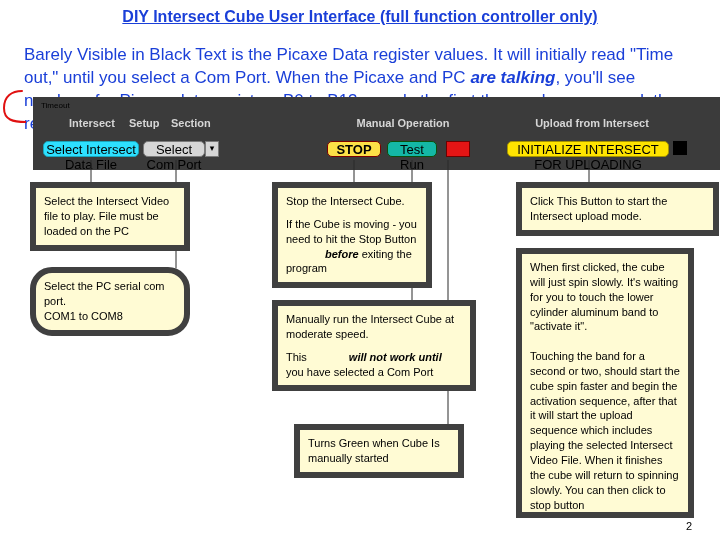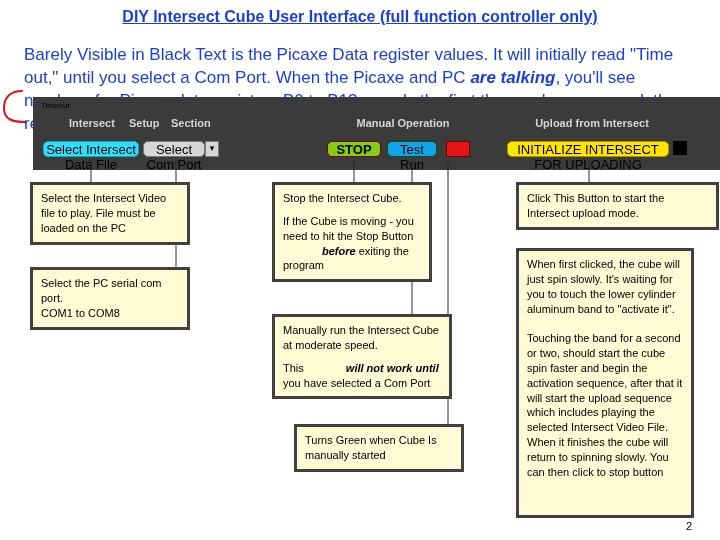--- a/index.html
+++ b/index.html
@@ -79,22 +79,22 @@
     top: 44px;
     height: 16px;
     line-height: 15px;
     font-size: 13px;
     text-align: center;
     border-radius: 5px;
     box-sizing: border-box;
   }
   .btn-cyan { background: #2de0ff; color: #000; border: 1px solid #1aa5bb; }
   .btn-gray { background: #d6d6d6; color: #000; border: 1px solid #7a7a7a; }
-  .btn-red  { background: #84cc16; color: #000; border: 1px solid #7a0000; font-weight: bold; }
-  .btn-green{ background: #0ea5e9; color: #000; border: 1px solid #0c4f0c; }
+  .btn-red  { background: #fde047; color: #000; border: 1px solid #7a0000; font-weight: bold; }
+  .btn-green{ background: #14b8a6; color: #000; border: 1px solid #0c4f0c; }
   .btn-yellow{background: #ffe400; color: #000; border: 1px solid #a69400; }
 
   .btn-select-file { left: 10px;  width: 96px; }
   .btn-select-com  { left: 110px; width: 62px; }
   .combo-arrow {
     position: absolute;
     top: 44px; left: 172px;
     width: 14px; height: 16px;
     background: #d6d6d6;
     border: 1px solid #7a7a7a;
@@ -112,32 +112,32 @@
     width: 22px; height: 14px;
     background: #e41515;
     border: 1px solid #6e0000;
   }
   .btn-init   { left: 474px; width: 162px; }
   .black-box  { position: absolute; top: 44px; left: 640px; width: 14px; height: 14px; background: #000; }
 
   .note {
     position: absolute;
     background: #fffbd4;
-    border: 3px solid #404040;
+    border: 6px solid #404040;
     padding: 6px 8px;
     font-size: 11px;
     line-height: 1.35;
     box-sizing: border-box;
   }
   .note .em { font-style: italic; font-weight: bold; margin-left: 39px; }
 
   .note-a { top: 182px; left: 30px;  width: 160px; }
   .note-b { top: 267px; left: 30px;  width: 160px; }
   .note-c { top: 182px; left: 272px; width: 160px; }
-  .note-d { top: 314px; left: 272px; width: 180px; }
+  .note-d { top: 300px; left: 272px; width: 204px; }
   .note-e { top: 424px; left: 294px; width: 170px; }
   .note-f { top: 182px; left: 516px; width: 203px; }
   .note-g { top: 248px; left: 516px; width: 178px; height: 270px; }
 
   .conn { position: absolute; stroke: #2b2b2b; stroke-width: 1; fill: none; }
 
   .page-num {
     position: absolute;
     right: 28px;
     bottom: 8px;
@@ -193,21 +193,21 @@
       <line x1="1" y1="0" x2="1" y2="160"></line>
     </svg>
   <svg class="conn" style="top:160px; left:447px;" width="2" height="265">
       <line x1="1" y1="0" x2="1" y2="265"></line>
     </svg>
   <svg class="conn" style="top:160px; left:588px;" width="2" height="23">
       <line x1="1" y1="0" x2="1" y2="23"></line>
     </svg>
 
   <div class="note note-a">Select the Intersect Video file to play.  File must be loaded on the PC</div>
-  <div class="note note-b" style="white-space:pre-line;"><span>Select the PC serial com port.
+  <div class="note note-b" style="white-space:pre-line;border-radius:22px;"><span>Select the PC serial com port.
 COM1 to COM8</span></div>
 
   <div class="note note-c">
     <div>Stop the Intersect Cube.</div>
     <div style="height:8px;"></div>
     <div>
       <span>If the Cube is moving - you need to hit the Stop Button </span><span class="em">before</span><span> exiting the program</span>
     </div>
   </div>
 

